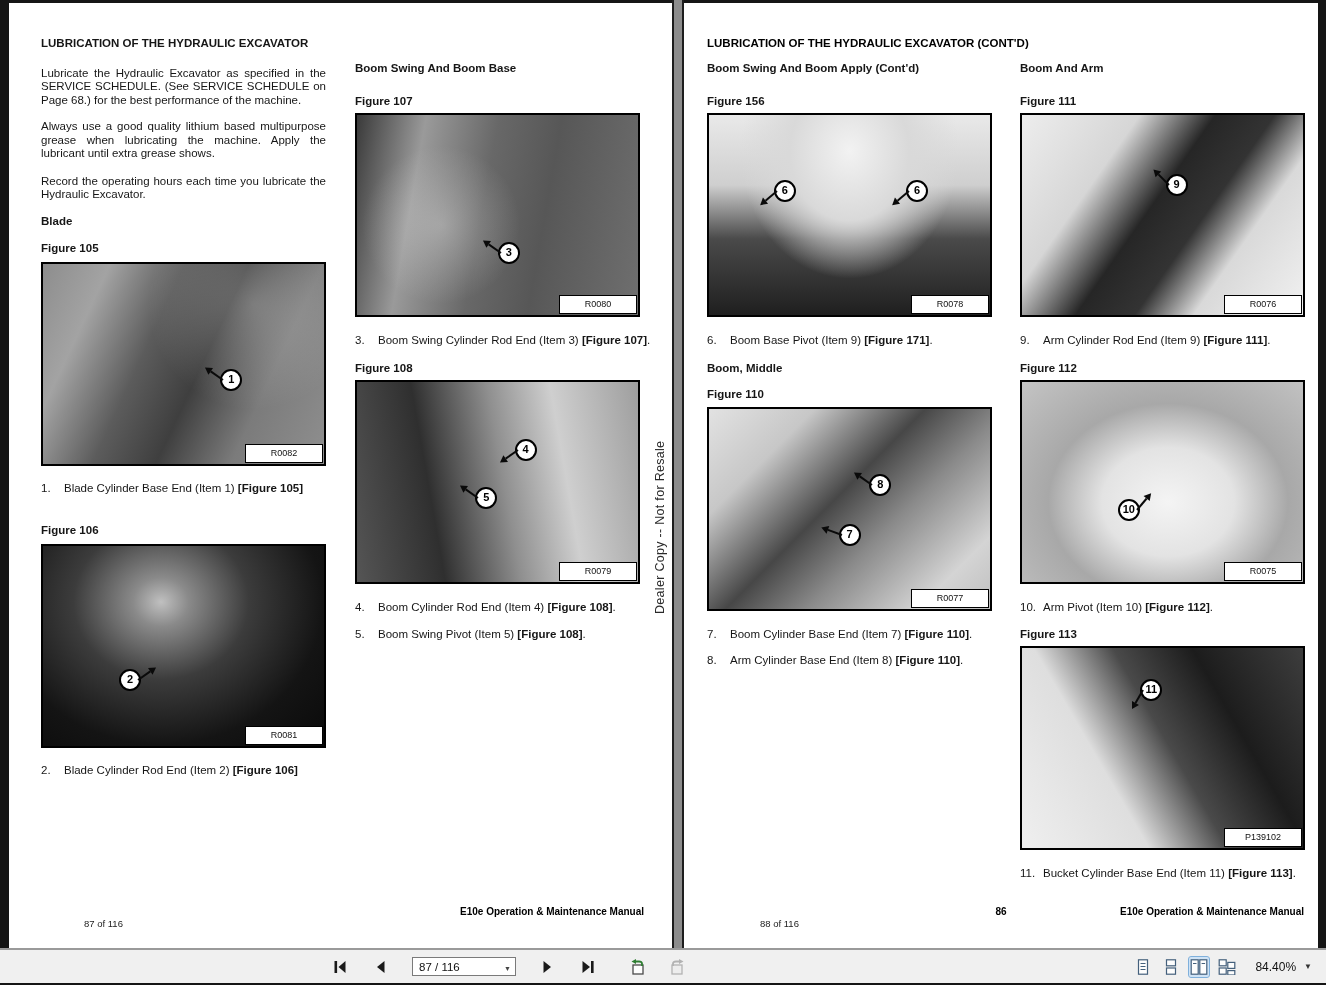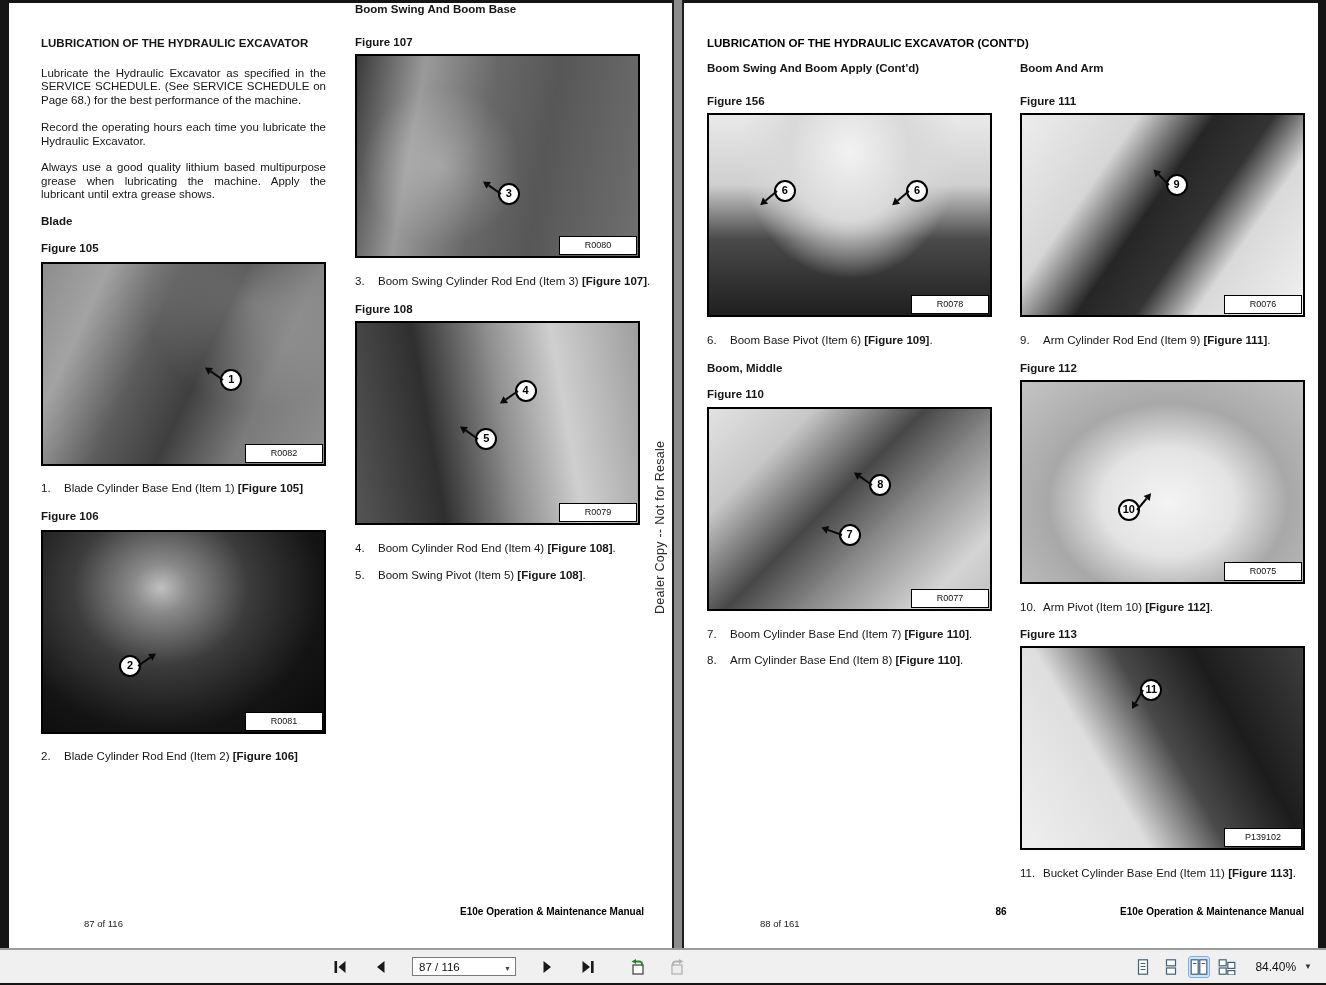--- a/index.html
+++ b/index.html
@@ -78,49 +78,49 @@
 </head>
 <body>
 
 <div id="app">
 
   <div class="page page-left">
 
     <div class="col col1">
       <div class="h1" style="margin-top:34px">LUBRICATION OF THE HYDRAULIC EXCAVATOR</div>
       <div class="para" style="margin-top:16px">Lubricate the Hydraulic Excavator as specified in the SERVICE SCHEDULE. (See SERVICE SCHEDULE on Page 68.) for the best performance of the machine.</div>
+      <div class="para" style="margin-top:13px">Always use a good quality lithium based multipurpose grease when lubricating the machine. Apply the lubricant until extra grease shows.</div>
       <div class="para" style="margin-top:14px">Record the operating hours each time you lubricate the Hydraulic Excavator.</div>
-      <div class="para" style="margin-top:13px">Always use a good quality lithium based multipurpose grease when lubricating the machine. Apply the lubricant until extra grease shows.</div>
       <div class="h2" style="margin-top:13px">Blade</div>
       <div class="figlabel" style="margin-top:14px">Figure 105</div>
       <div class="photo ph105" style="margin-top:6px">
         <span class="co" style="left:67%;top:58%">
           <i class="ld l" style="transform:rotate(35deg)"></i>
           <b>1</b>
         </span>
         <span class="figcode">R0082</span>
       </div>
       <div class="cap" style="margin-top:16px">
         <span class="capnum">1.</span><span>Blade Cylinder Base End (Item 1) </span><b>[Figure 105]</b><span></span>
       </div>
-      <div class="figlabel" style="margin-top:15px">Figure 106</div>
+      <div class="figlabel" style="margin-top:29px">Figure 106</div>
       <div class="photo ph106" style="margin-top:6px">
         <span class="co" style="left:31%;top:67%">
           <i class="ld r" style="transform:rotate(-35deg)"></i>
           <b>2</b>
         </span>
         <span class="figcode">R0081</span>
       </div>
       <div class="cap" style="margin-top:16px">
         <span class="capnum">2.</span><span>Blade Cylinder Rod End (Item 2) </span><b>[Figure 106]</b><span></span>
       </div>
     </div>
 
     <div class="col col2">
-      <div class="h2" style="">Boom Swing And Boom Base</div>
+      <div class="h2" style="margin-top:59px">Boom Swing And Boom Base</div>
       <div class="figlabel" style="margin-top:19px">Figure 107</div>
       <div class="photo ph107" style="margin-top:5px">
         <span class="co" style="left:54%;top:69%">
           <i class="ld l" style="transform:rotate(35deg)"></i>
           <b>3</b>
         </span>
         <span class="figcode">R0080</span>
       </div>
       <div class="cap" style="margin-top:17px">
         <span class="capnum">3.</span><span>Boom Swing Cylinder Rod End (Item 3) </span><b>[Figure 107]</b><span>.</span>
@@ -165,21 +165,21 @@
           <i class="ld l" style="transform:rotate(-40deg)"></i>
           <b>6</b>
         </span>
         <span class="co" style="left:74%;top:38%">
           <i class="ld l" style="transform:rotate(-40deg)"></i>
           <b>6</b>
         </span>
         <span class="figcode">R0078</span>
       </div>
       <div class="cap" style="margin-top:17px">
-        <span class="capnum">6.</span><span>Boom Base Pivot (Item 6) </span><b>[Figure 109]</b><span>.</span>
+        <span class="capnum">6.</span><span>Boom Base Pivot (Item 9) </span><b>[Figure 171]</b><span>.</span>
       </div>
       <div class="h2" style="margin-top:14px">Boom, Middle</div>
       <div class="figlabel" style="margin-top:13px">Figure 110</div>
       <div class="photo ph110" style="margin-top:5px">
         <span class="co" style="left:61%;top:38%">
           <i class="ld l" style="transform:rotate(35deg)"></i>
           <b>8</b>
         </span>
         <span class="co" style="left:50%;top:63%">
           <i class="ld l" style="transform:rotate(20deg)"></i>
@@ -225,21 +225,21 @@
           <i class="ld l" style="transform:rotate(-60deg)"></i>
           <b>11</b>
         </span>
         <span class="figcode">P139102</span>
       </div>
       <div class="cap" style="margin-top:17px">
         <span class="capnum">11.</span><span>Bucket Cylinder Base End (Item 11) </span><b>[Figure 113]</b><span>.</span>
       </div>
     </div>
 
-    <div class="footer-sheet" style="left:76px">88 of 161</div>
+    <div class="footer-sheet" style="left:76px">88 of 116</div>
     <div class="footer-page">86</div>
     <div class="footer-manual" style="right:14px">E10e Operation &amp; Maintenance Manual</div>
   </div>
 
   <div class="toolbar">
     <div class="navgrp">
       <button class="tbtn">
         <svg width="16" height="16" viewBox="0 0 16 16">
             <rect x="2.5" y="2" width="2.6" height="12" fill="#1a1a1a"></rect>
             <path d="M13.5 2 L6.5 8 L13.5 14 Z" fill="#1a1a1a"></path>

